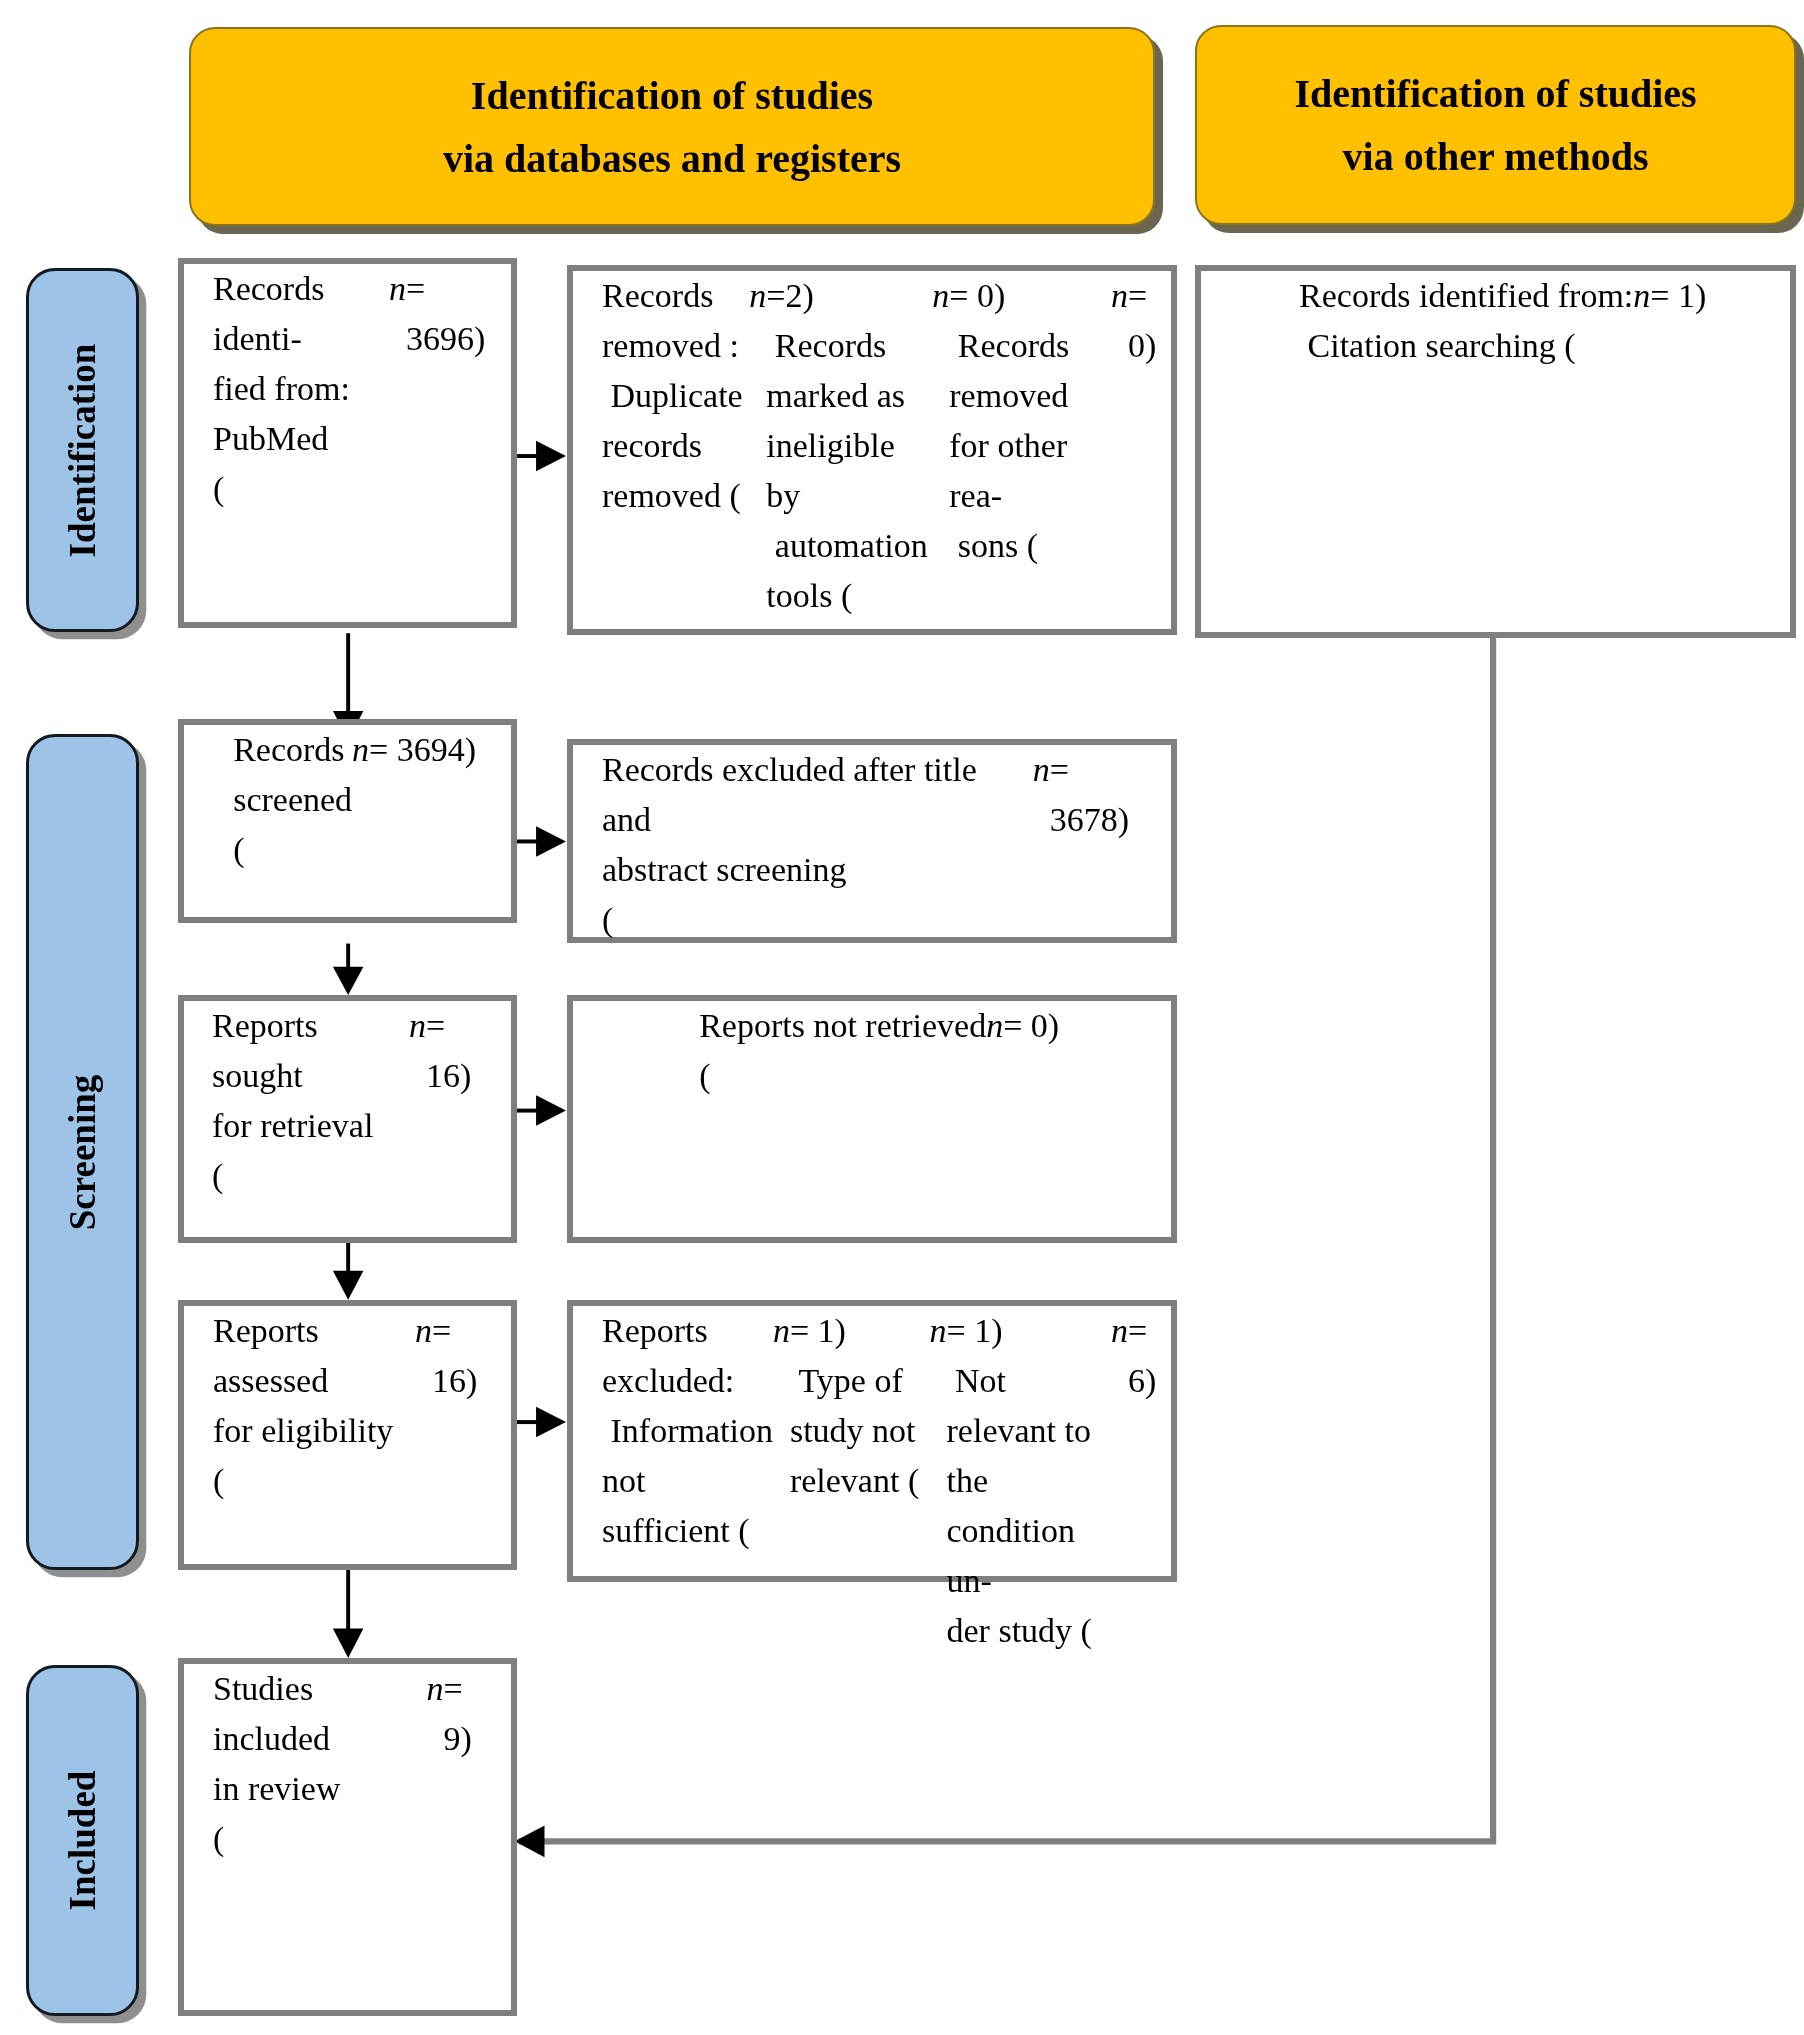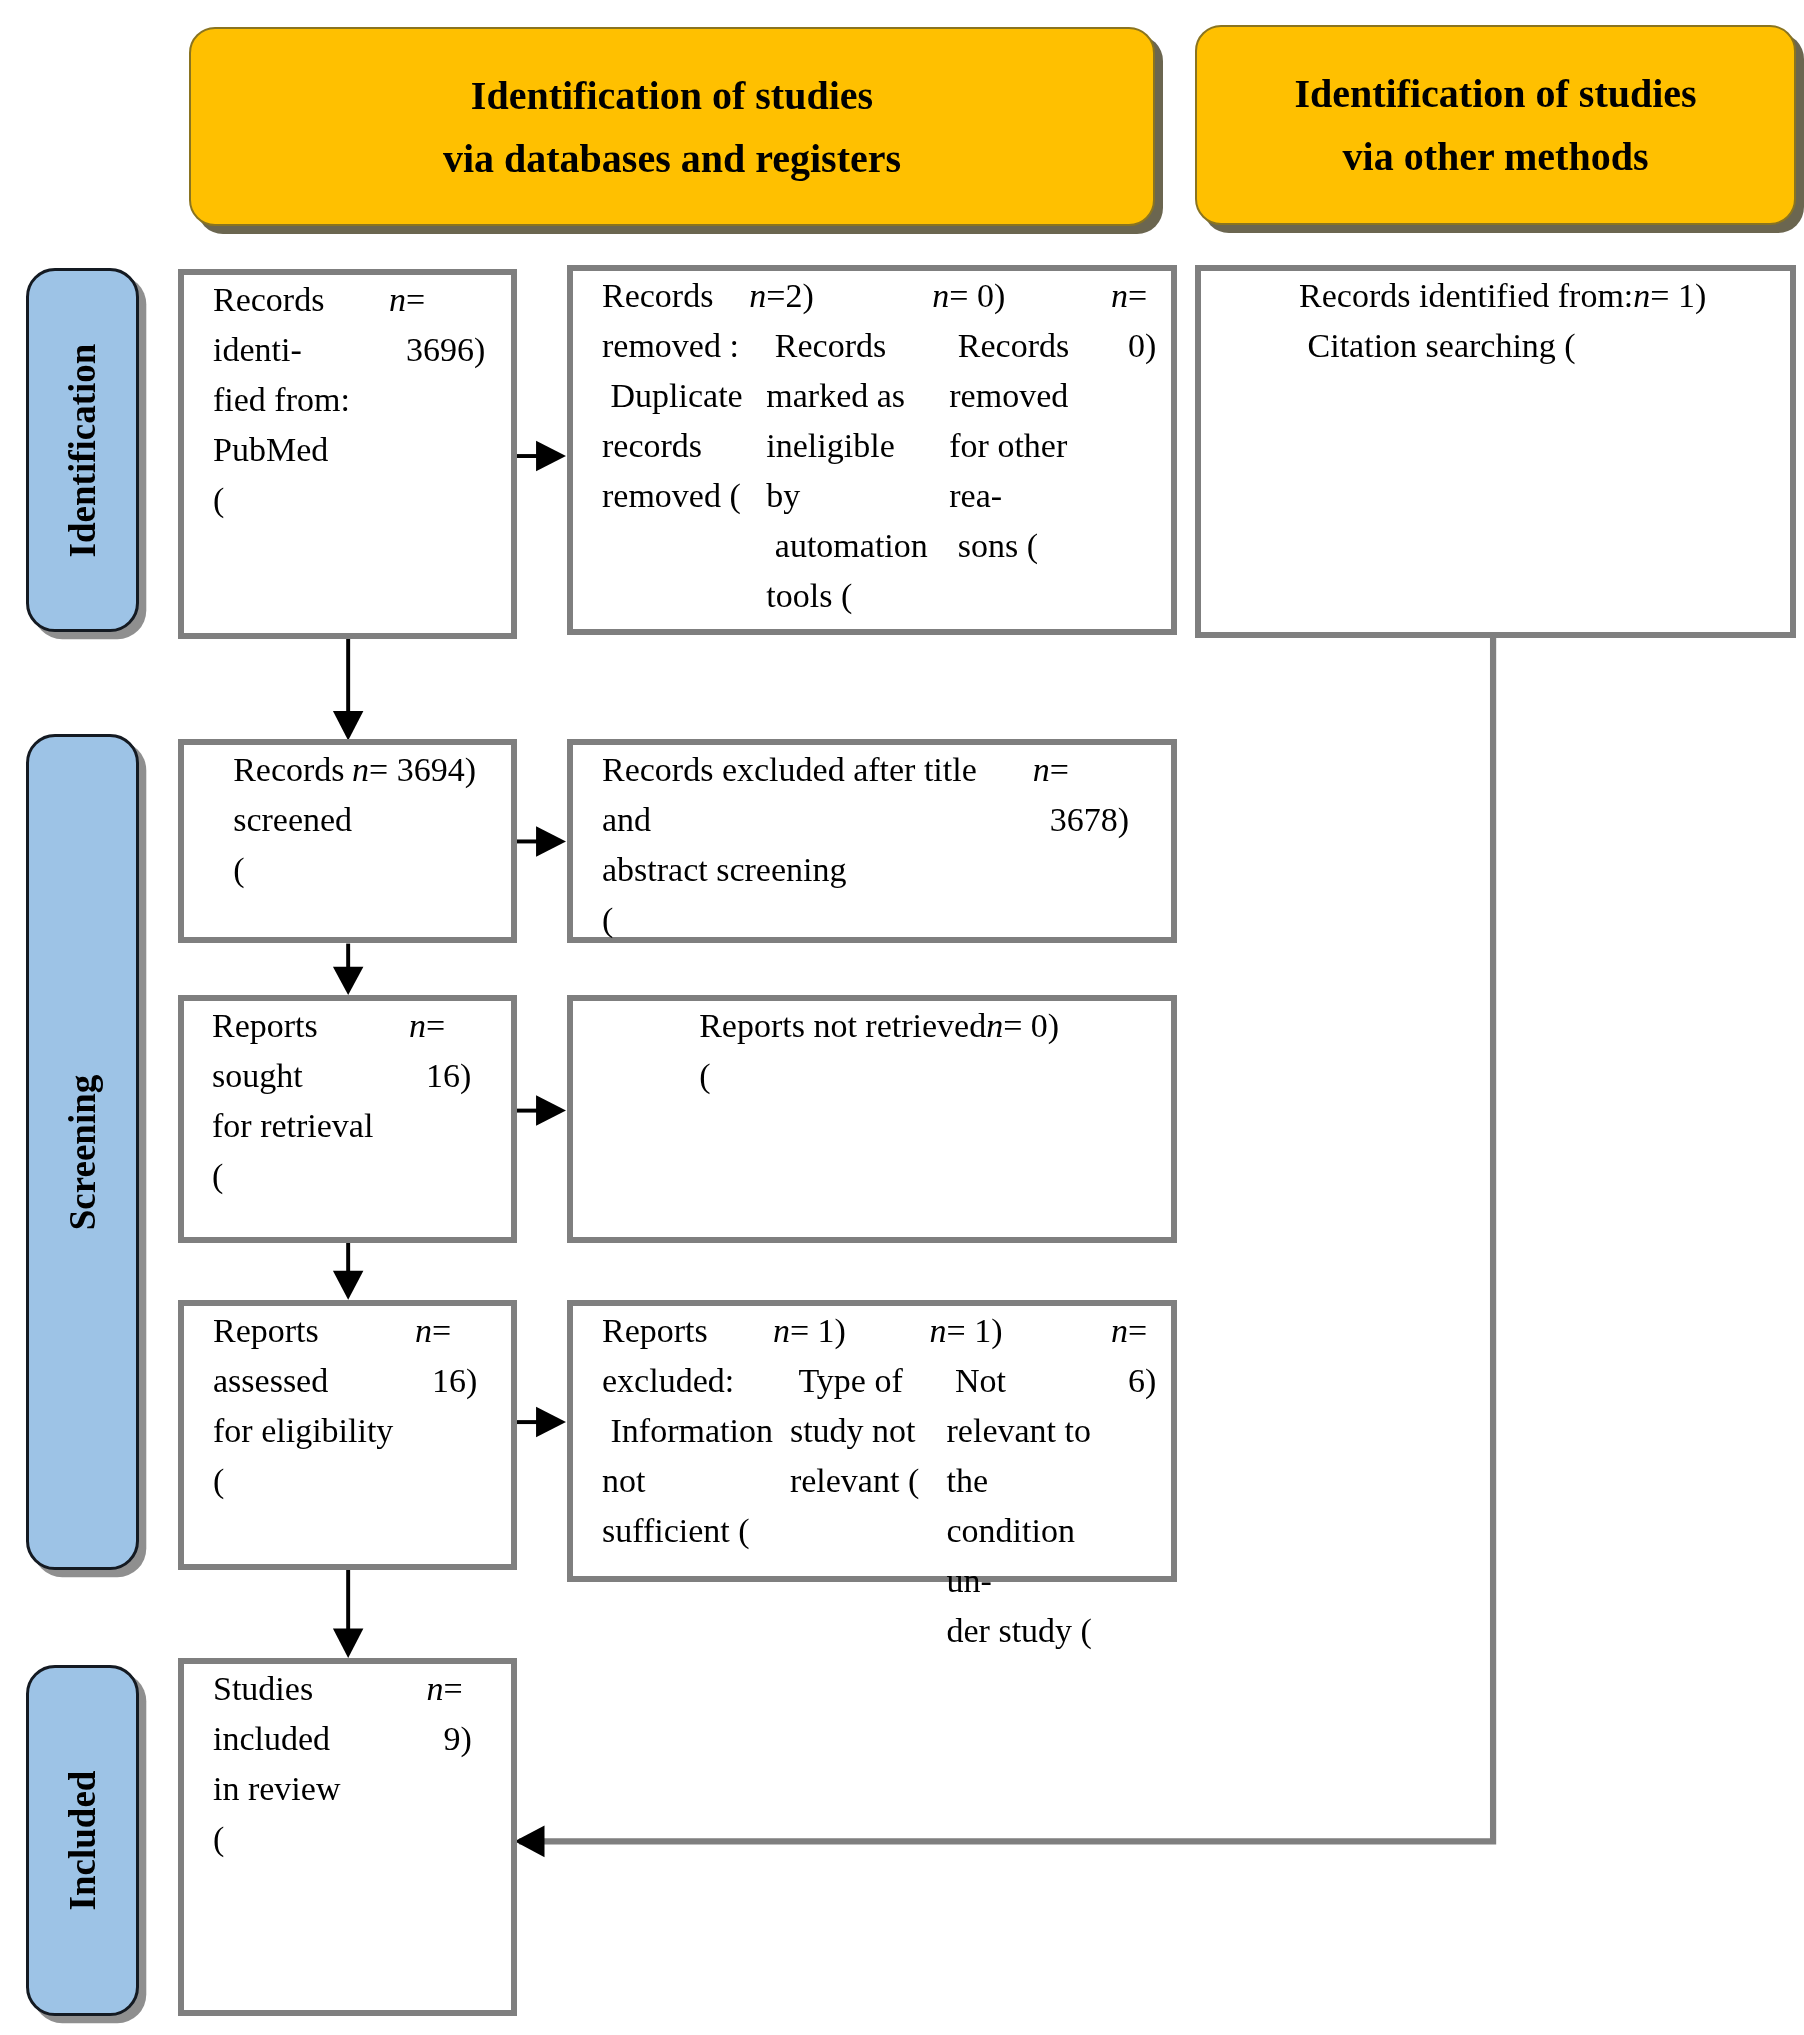--- a/index.html
+++ b/index.html
@@ -105,25 +105,25 @@
     <g>
       <line x1="617" y1="2202" x2="617" y2="2256" stroke="#000000" stroke-width="7"></line>
       <polygon points="590,2252 644,2252 617,2303" fill="#000000"></polygon>
     </g>
     <g>
       <line x1="617" y1="2782" x2="617" y2="2890" stroke="#000000" stroke-width="7"></line>
       <polygon points="590,2886 644,2886 617,2938" fill="#000000"></polygon>
     </g>
   </svg>
 
-  <div class="box" style="left:178px;top:269px;width:339px;height:370px;">Records identi-<br>fied from:<br>PubMed<br>(<i>n</i> = 3696)</div>
+  <div class="box" style="left:178px;top:258px;width:339px;height:370px;">Records identi-<br>fied from:<br>PubMed<br>(<i>n</i> = 3696)</div>
   <div class="box" style="left:567px;top:265px;width:610px;height:370px;">Records removed :<br>&nbsp;Duplicate records removed (<i>n</i>=2)<br>&nbsp;Records marked as ineligible by<br>&nbsp;automation tools (<i>n</i> = 0)<br>&nbsp;Records removed for other rea-<br>&nbsp;sons (<i>n</i> = 0)</div>
   <div class="box" style="left:1195px;top:265px;width:601px;height:373px;">Records identified from:<br>&nbsp;Citation searching (<i>n</i> = 1)</div>
 
-  <div class="box" style="left:178px;top:739px;width:339px;height:204px;">Records<br>screened<br>(<i>n</i> = 3694)</div>
+  <div class="box" style="left:178px;top:719px;width:339px;height:204px;">Records<br>screened<br>(<i>n</i> = 3694)</div>
   <div class="box" style="left:567px;top:739px;width:610px;height:204px;">Records excluded after title and<br>abstract screening<br>(<i>n</i> = 3678)</div>
 
   <div class="box" style="left:178px;top:995px;width:339px;height:248px;padding-left:28px;">Reports sought<br>for retrieval<br>(<i>n</i> = 16)</div>
   <div class="box" style="left:567px;top:995px;width:610px;height:248px;">Reports not retrieved<br>(<i>n</i> = 0)</div>
 
   <div class="box" style="left:178px;top:1300px;width:339px;height:270px;">Reports assessed<br>for eligibility<br>(<i>n</i> = 16)</div>
   <div class="box" style="left:567px;top:1300px;width:610px;height:282px;">Reports excluded:<br>&nbsp;Information not sufficient (<i>n</i> = 1)<br>&nbsp;Type of study not relevant (<i>n</i> = 1)<br>&nbsp;Not relevant to the condition un-<br>der study (<i>n</i> = 6)</div>
 
   <div class="box" style="left:178px;top:1658px;width:339px;height:358px;">Studies included<br>in review<br>(<i>n</i> = 9)</div>
 

